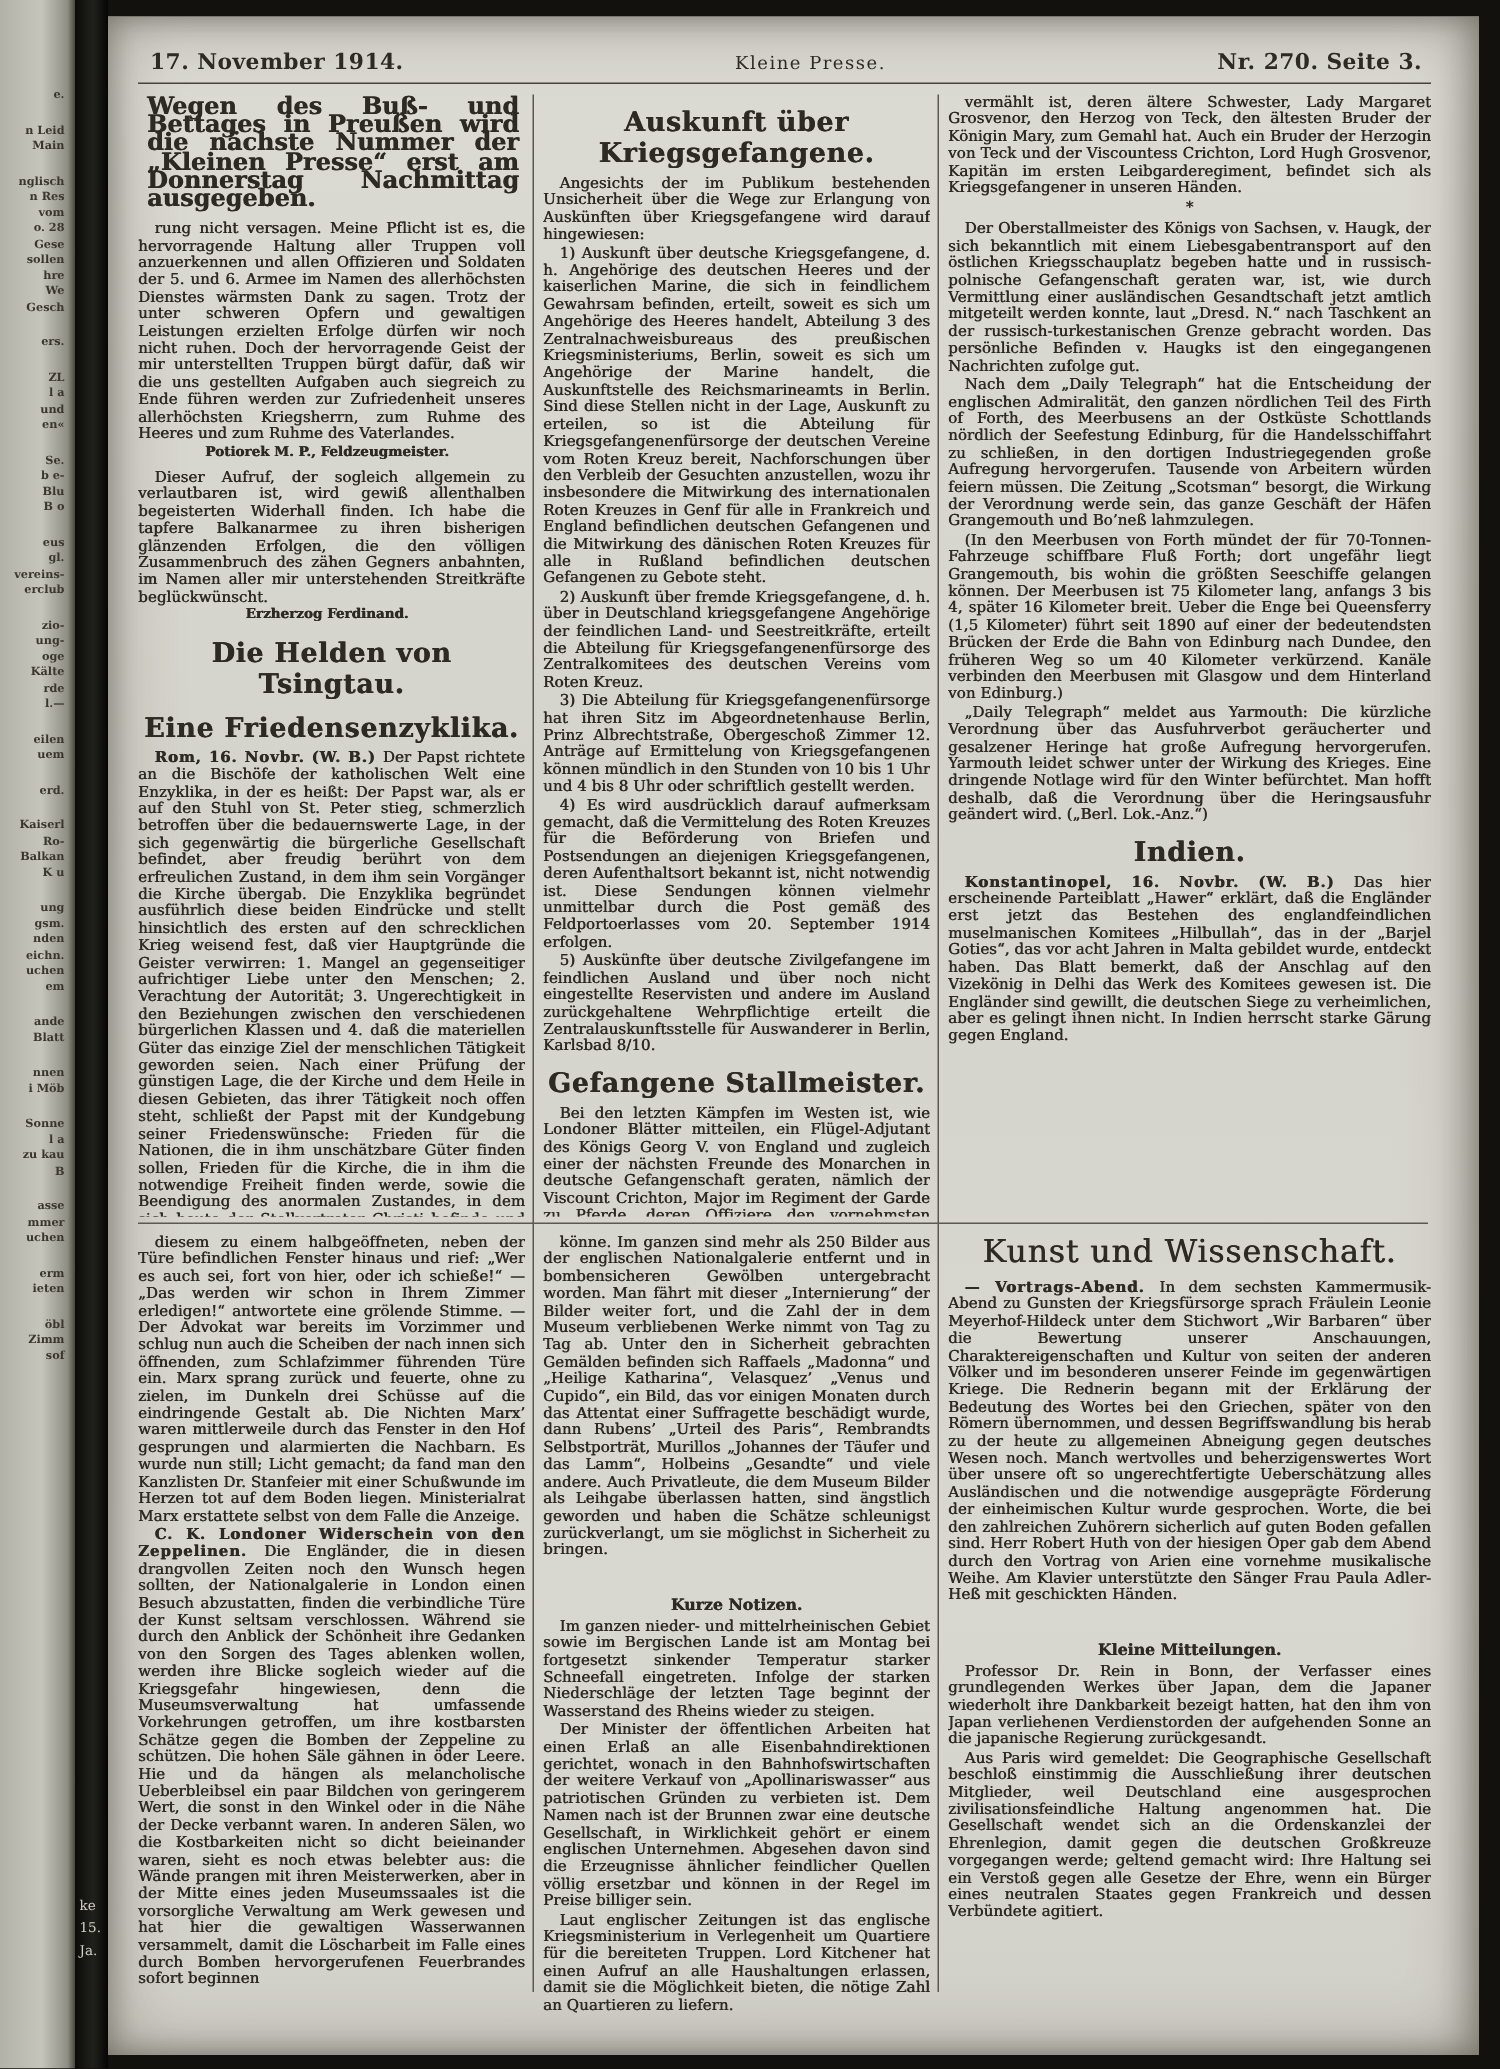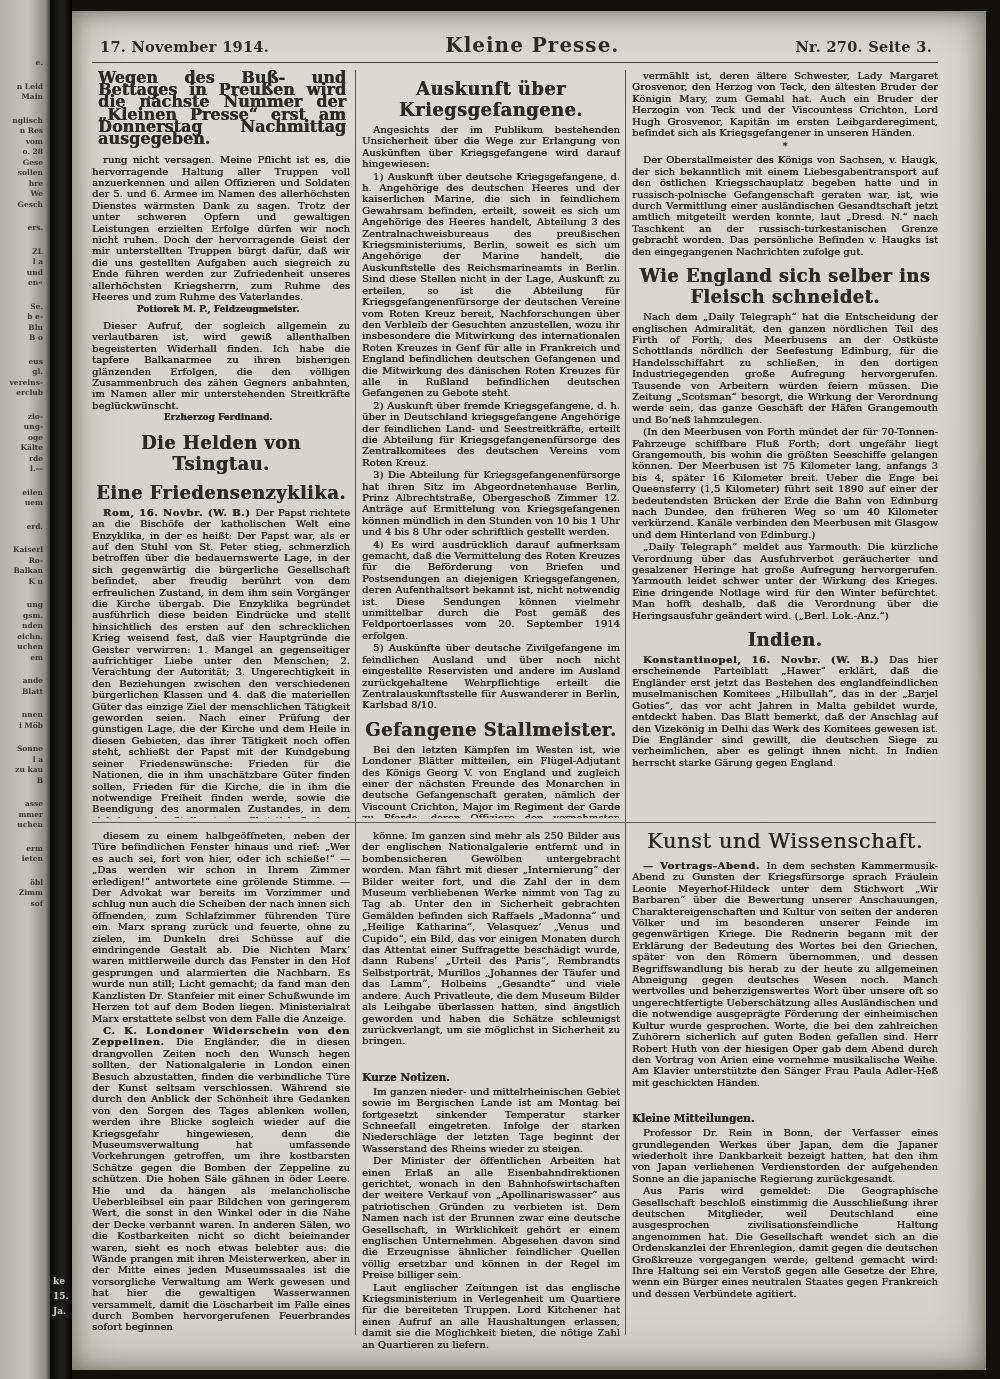--- a/index.html
+++ b/index.html
@@ -14,54 +14,54 @@
     position:absolute;left:0;top:0;width:50px;height:100%;
     background:linear-gradient(90deg,#b3b2a8 0%,#c6c5bb 55%,#8f8e83 90%,#4a4942 100%);
     padding:58px 7px 0 0;overflow:hidden;
   }
   .neighbor .frag{font-size:7.5px;line-height:10.5px;color:#39372d;text-align:right;white-space:nowrap;font-weight:bold}
   .neighbor .sp{height:13px}
   .gutter{
     position:absolute;left:50px;top:0;width:22px;height:100%;
     background:linear-gradient(90deg,#0b0b09 0%,#21211c 55%,#050504 100%);
   }
-  .gutter .note{position:absolute;left:3px;bottom:60px;color:#d2d1c6;font-size:9px;line-height:15px;font-weight:bold}
+  .gutter .note{position:absolute;left:3px;bottom:70px;color:#d2d1c6;font-size:9px;line-height:15px;font-weight:normal}
   
   .paper{
     position:absolute;left:72px;top:11px;right:14px;bottom:9px;
     background:linear-gradient(180deg,#dbdad3 0%,#d5d4cc 38%,#d8d7d0 78%,#d2d1c9 100%);
     box-shadow:inset 0 0 48px rgba(58,53,38,.38), inset -8px 0 20px rgba(40,38,30,.28), inset 6px 0 14px rgba(40,38,30,.18);
-    padding:22px 48px 0 20px;
+    padding:22px 32px 0 20px;
     color:var(--ink,#2c2a22);
     overflow:hidden;
   }
   .masthead{display:flex;align-items:baseline;justify-content:space-between;padding:0 6px 5px 8px}
   .masthead .date,.masthead .issue{font-size:14.5px;font-weight:bold;letter-spacing:.3px}
-  .masthead .title{font-size:20px;font-weight:bold;letter-spacing:1px}
+  .masthead .title{font-size:12px;font-weight:normal;letter-spacing:1px}
   .headrule{border-top:1.3px solid #45433a;margin-bottom:7px}
   
   .grid{display:grid;grid-template-columns:258px 12px 258px 12px 1fr;grid-template-rows:748px 9px 1fr;}
   .vrule{grid-row:1/4;position:relative}
   .vrule::before{content:"";position:absolute;left:5px;top:0;bottom:16px;width:1px;background:#5a5850}
   .hrule{grid-column:1/6;grid-row:2;position:relative}
   .hrule::before{content:"";position:absolute;left:0;right:2px;top:4px;height:1px;background:#5a5850}
   .cellA{grid-column:1;grid-row:1;overflow:hidden}
   .cellB{grid-column:3;grid-row:1;overflow:hidden}
   .cellC{grid-column:5;grid-row:1;overflow:hidden}
   .cellFL{grid-column:1;grid-row:3;overflow:hidden;padding-top:3px}
   .cellFR{grid-column:3;grid-row:3;overflow:hidden;padding-top:3px}
   .cellK{grid-column:5;grid-row:3;overflow:hidden;padding-top:1px}
   
   .p,.notice,.sig,.sep{text-shadow:.35px 0 0 currentColor}
   p.p{font-size:10px;line-height:11.4px;text-align:justify;text-indent:11px;margin-bottom:1px;letter-spacing:.05px}
   p.notice{font-size:16px;line-height:12.2px;font-weight:bold;text-align:justify;margin:2px 4px 9px 6px}
   p.sig{text-align:center;font-weight:bold;font-size:9px;line-height:11.5px;margin:1px 6px 5px 0}
   p.sep{text-align:center;font-size:10px;line-height:12px;margin:2px 0}
   h2.h2{font-size:18px;text-align:center;font-weight:bold;letter-spacing:.4px;margin:8px 0 4px;text-shadow:.3px 0 0 currentColor}
-  h3.h3{font-size:10.5px;font-weight:bold;margin:24px 0 3px;text-shadow:.3px 0 0 currentColor}
+  h3.h3{font-size:10.5px;text-align:center;font-weight:bold;margin:24px 0 3px;text-shadow:.3px 0 0 currentColor}
   .lead{letter-spacing:.6px}
   .kunst-head{
     font-size:21px;text-align:center;font-weight:normal;letter-spacing:.6px;
     margin:1px 0 7px;text-shadow:.4px 0 0 currentColor;
   }
 </style>
 </head>
 <body>
 
 <div class="neighbor">
@@ -179,21 +179,20 @@
         <p class="p">4) Es wird ausdrücklich darauf aufmerksam gemacht, daß die Vermittelung des Roten Kreuzes für die Beförderung von Briefen und Postsendungen an diejenigen Kriegsgefangenen, deren Aufenthaltsort bekannt ist, nicht notwendig ist. Diese Sendungen können vielmehr unmittelbar durch die Post gemäß des Feldportoerlasses vom 20. September 1914 erfolgen.</p>
         <p class="p">5) Auskünfte über deutsche Zivilgefangene im feindlichen Ausland und über noch nicht eingestellte Reservisten und andere im Ausland zurückgehaltene Wehrpflichtige erteilt die Zentralauskunftsstelle für Auswanderer in Berlin, Karlsbad 8/10.</p>
         <h2 class="h2">Gefangene Stallmeister.</h2>
         <p class="p">Bei den letzten Kämpfen im Westen ist, wie Londoner Blätter mitteilen, ein Flügel-Adjutant des Königs Georg V. von England und zugleich einer der nächsten Freunde des Monarchen in deutsche Gefangenschaft geraten, nämlich der Viscount Crichton, Major im Regiment der Garde zu Pferde, deren Offiziere den vornehmsten Adelsfamilien anzugehören pflegen. Viscount Crichton ist der älteste Sohn und Erbe des Grafen von Erne. Er hat den König schon, als dieser noch Prinz von Wales war, als Adjutant auf seiner Reise durch die Kolonien begleitet und führt seitdem den Titel „Equerry“ Seiner Majestät, was wörtlich Stallmeister heißt, sinngemäß aber aus der englischen Hofsprache in die deutsche übertragen „Flügel-Adjutant“ bedeutet. Viscount Crichton steht dem königlichen Hause aber auch verwandtschaftlich nahe, indem er seit 1903 mit Lady Mary Grosvenor, einer Tochter des ersten Herzogs von Westminster,</p>
       </div>
     <div class="vrule" style="grid-column:4"></div>
     <div class="cellC">
         <p class="p">vermählt ist, deren ältere Schwester, Lady Margaret Grosvenor, den Herzog von Teck, den ältesten Bruder der Königin Mary, zum Gemahl hat. Auch ein Bruder der Herzogin von Teck und der Viscountess Crichton, Lord Hugh Grosvenor, Kapitän im ersten Leibgarderegiment, befindet sich als Kriegsgefangener in unseren Händen.</p>
         <p class="sep">*</p>
         <p class="p">Der Oberstallmeister des Königs von Sachsen, v. Haugk, der sich bekanntlich mit einem Liebesgabentransport auf den östlichen Kriegsschauplatz begeben hatte und in russisch-polnische Gefangenschaft geraten war, ist, wie durch Vermittlung einer ausländischen Gesandtschaft jetzt amtlich mitgeteilt werden konnte, laut „Dresd. N.“ nach Taschkent an der russisch-turkestanischen Grenze gebracht worden. Das persönliche Befinden v. Haugks ist den eingegangenen Nachrichten zufolge gut.</p>
-        <h2 class="h2">Wie England sich selber ins Fleisch schneidet.</h2>
         <p class="p">Nach dem „Daily Telegraph“ hat die Entscheidung der englischen Admiralität, den ganzen nördlichen Teil des Firth of Forth, des Meerbusens an der Ostküste Schottlands nördlich der Seefestung Edinburg, für die Handelsschiffahrt zu schließen, in den dortigen Industriegegenden große Aufregung hervorgerufen. Tausende von Arbeitern würden feiern müssen. Die Zeitung „Scotsman“ besorgt, die Wirkung der Verordnung werde sein, das ganze Geschäft der Häfen Grangemouth und Bo’neß lahmzulegen.</p>
         <p class="p">(In den Meerbusen von Forth mündet der für 70-Tonnen-Fahrzeuge schiffbare Fluß Forth; dort ungefähr liegt Grangemouth, bis wohin die größten Seeschiffe gelangen können. Der Meerbusen ist 75 Kilometer lang, anfangs 3 bis 4, später 16 Kilometer breit. Ueber die Enge bei Queensferry (1,5 Kilometer) führt seit 1890 auf einer der bedeutendsten Brücken der Erde die Bahn von Edinburg nach Dundee, den früheren Weg so um 40 Kilometer verkürzend. Kanäle verbinden den Meerbusen mit Glasgow und dem Hinterland von Edinburg.)</p>
         <p class="p">„Daily Telegraph“ meldet aus Yarmouth: Die kürzliche Verordnung über das Ausfuhrverbot geräucherter und gesalzener Heringe hat große Aufregung hervorgerufen. Yarmouth leidet schwer unter der Wirkung des Krieges. Eine dringende Notlage wird für den Winter befürchtet. Man hofft deshalb, daß die Verordnung über die Heringsausfuhr geändert wird. („Berl. Lok.-Anz.“)</p>
         <h2 class="h2">Indien.</h2>
         <p class="p"><b class="lead">Konstantinopel, 16. Novbr. (W. B.) </b>Das hier erscheinende Parteiblatt „Hawer“ erklärt, daß die Engländer erst jetzt das Bestehen des englandfeindlichen muselmanischen Komitees „Hilbullah“, das in der „Barjel Goties“, das vor acht Jahren in Malta gebildet wurde, entdeckt haben. Das Blatt bemerkt, daß der Anschlag auf den Vizekönig in Delhi das Werk des Komitees gewesen ist. Die Engländer sind gewillt, die deutschen Siege zu verheimlichen, aber es gelingt ihnen nicht. In Indien herrscht starke Gärung gegen England.</p>
       </div>
 
     <div class="hrule"></div>
 
     <div class="cellFL">

